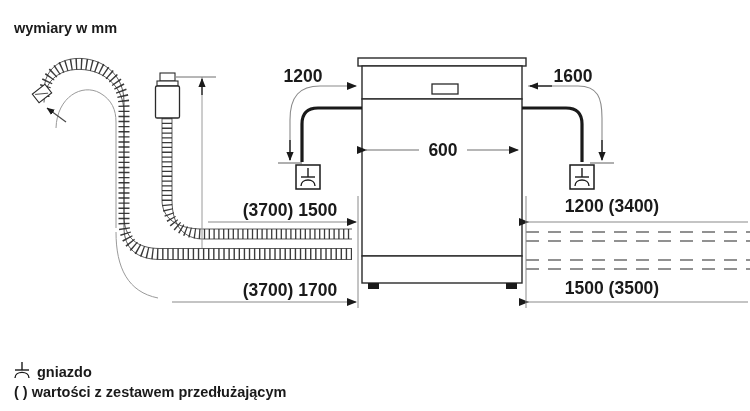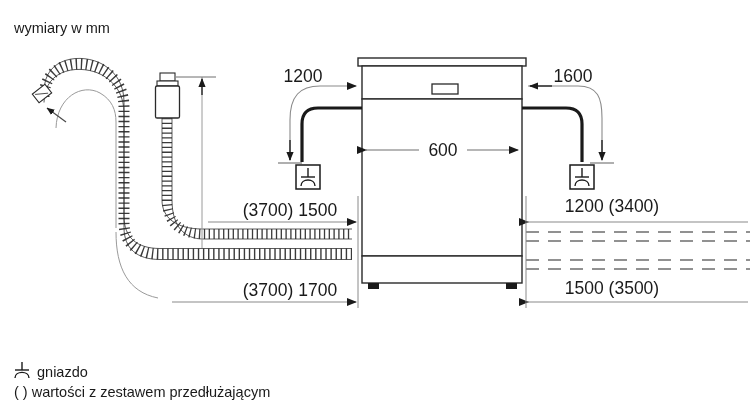--- a/index.html
+++ b/index.html
@@ -13,20 +13,21 @@
     font-family: "Liberation Sans", sans-serif;
     color: #1a1a1a;
     overflow: hidden;
     position: relative;
   }
   #stage {
     position: absolute;
     left: 0; top: 0;
     width: 750px;
     height: 303px;
+    font-weight: bold;
   }
   svg#diagram {
     display: block;
     width: 750px;
     height: 411px;
   }
   .dim-text {
     font-family: "Liberation Sans", sans-serif;
     font-size: 17.5px;
     fill: #1a1a1a;

